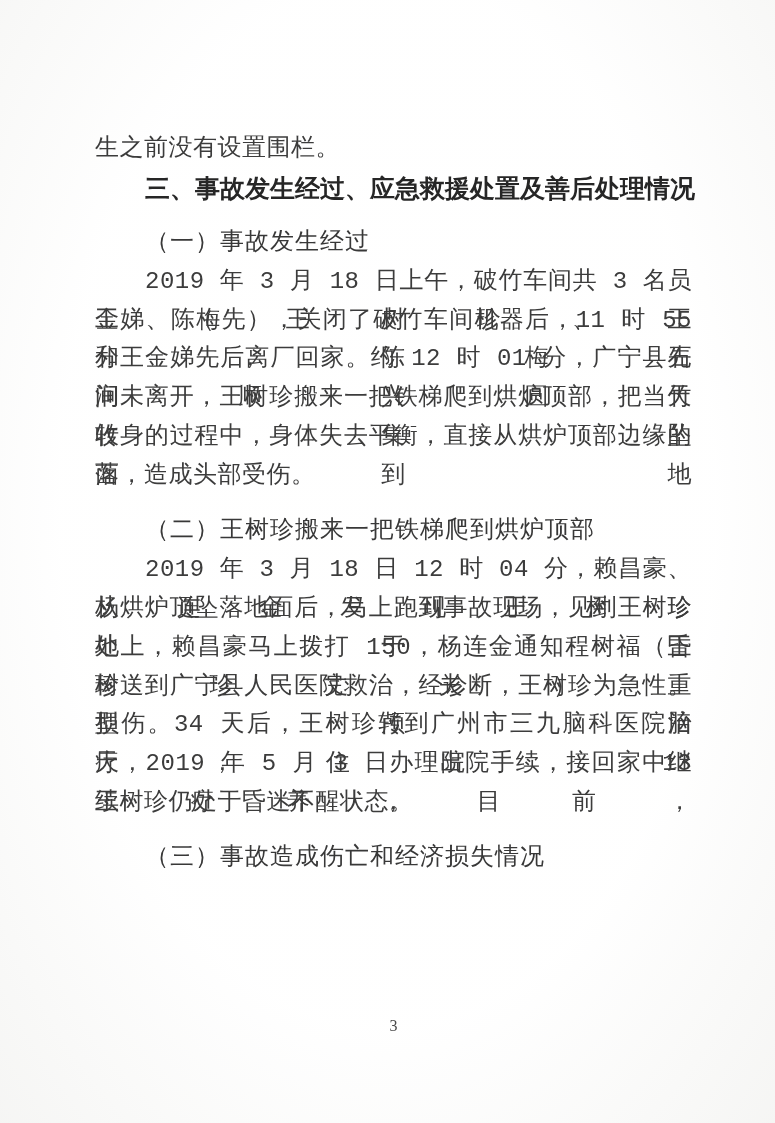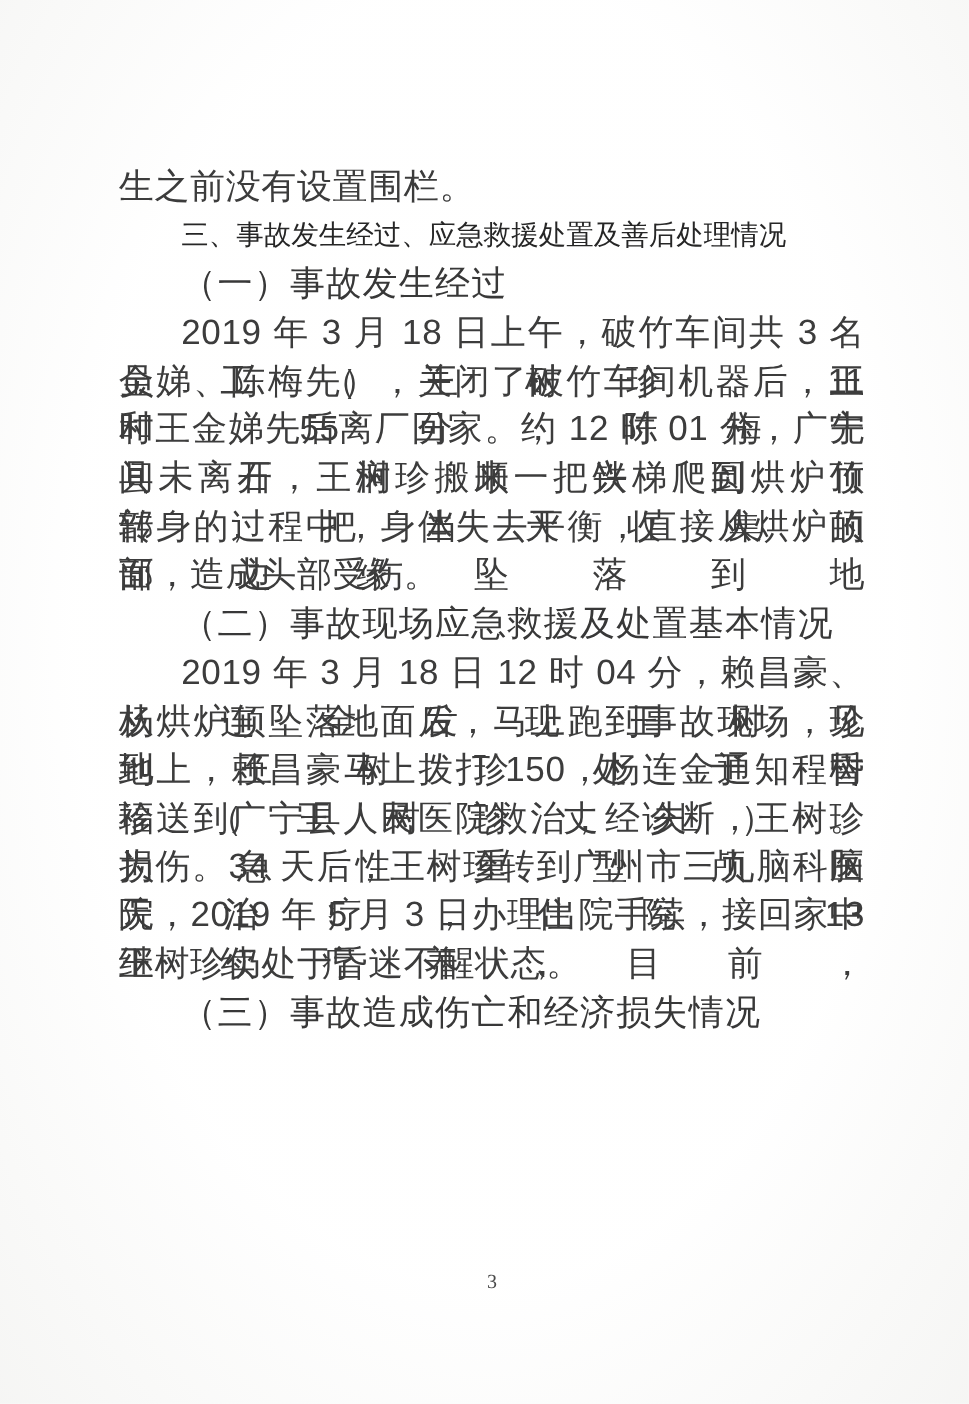--- a/index.html
+++ b/index.html
@@ -21,47 +21,48 @@
       radial-gradient(ellipse at 50% 45%, rgba(255,255,255,0.9) 60%, rgba(240,240,238,0.55) 100%),
       #fcfcfb;
   }
   .text-block {
     position: absolute;
     top: 130px;
     left: 95px;
     width: 597px;
   }
   .line {
-    font-size: 28px;
+    font-size: 24px;
     line-height: 38.9px;
     height: 38.9px;
     color: #3c3c3c;
     letter-spacing: 0.5px;
     white-space: nowrap;
-    font-family: Liberation Sans, sans-serif;
+    font-family: Liberation Mono, monospace;
   }
   .line.just {
     white-space: normal;
     text-align: justify;
     text-align-last: justify;
     word-break: break-all;
   }
   .line.indent {
     text-indent: 50px;
   }
   .line.heading {
-    font-weight: 400;
+    font-weight: 700;
     color: #262626;
-    font-size: 22px;
+    font-size: 25px;
     letter-spacing: 0px;
     font-family: "Liberation Sans", "DejaVu Sans", sans-serif;
   }
   .line.sub {
     color: #383838;
     letter-spacing: 1px;
+    margin-top: 16px;
   }
   .page-number {
     position: absolute;
     top: 1014px;
     left: 95px;
     width: 597px;
     text-align: center;
     font-size: 16px;
     line-height: 24px;
     color: #4a4a4a;
@@ -75,21 +76,21 @@
   <div class="text-block">
     <div class="line">生之前没有设置围栏。</div>
     <div class="line heading indent">三、事故发生经过、应急救援处置及善后处理情况</div>
     <div class="line sub indent">（一）事故发生经过</div>
     <div class="line just indent">2019 年 3 月 18 日上午，破竹车间共 3 名员工（王树珍、王</div>
     <div class="line just">金娣、陈梅先），关闭了破竹车间机器后，11 时 55 分，陈梅先</div>
     <div class="line just">和王金娣先后离厂回家。约 12 时 01 分，广宁县石涧顺兴圆竹</div>
     <div class="line just">间未离开，王树珍搬来一把铁梯爬到烘炉顶部，把当天收集的</div>
     <div class="line just">转身的过程中，身体失去平衡，直接从烘炉顶部边缘坠落到地</div>
     <div class="line">面，造成头部受伤。</div>
-    <div class="line sub indent">（二）事故现场应急救援及处置基本情况</div>
+    <div class="line sub indent">（二）王树珍搬来一把铁梯爬到烘炉顶部</div>
     <div class="line just indent">2019 年 3 月 18 日 12 时 04 分，赖昌豪、杨连金发现王树珍</div>
     <div class="line just">从烘炉顶坠落地面后，马上跑到事故现场，见到王树珍处于昏</div>
     <div class="line just">地上，赖昌豪马上拨打 150，杨连金通知程树福（王树珍丈夫）。</div>
     <div class="line just">珍送到广宁县人民医院救治，经诊断，王树珍为急性重型颅脑</div>
     <div class="line just">损伤。34 天后，王树珍转到广州市三九脑科医院治疗，住院 13</div>
     <div class="line just">天，2019 年 5 月 3 日办理出院手续，接回家中继续疗养，目前，</div>
     <div class="line">王树珍仍处于昏迷不醒状态。</div>
     <div class="line sub indent">（三）事故造成伤亡和经济损失情况</div>
   </div>
   <div class="page-number">3</div>

